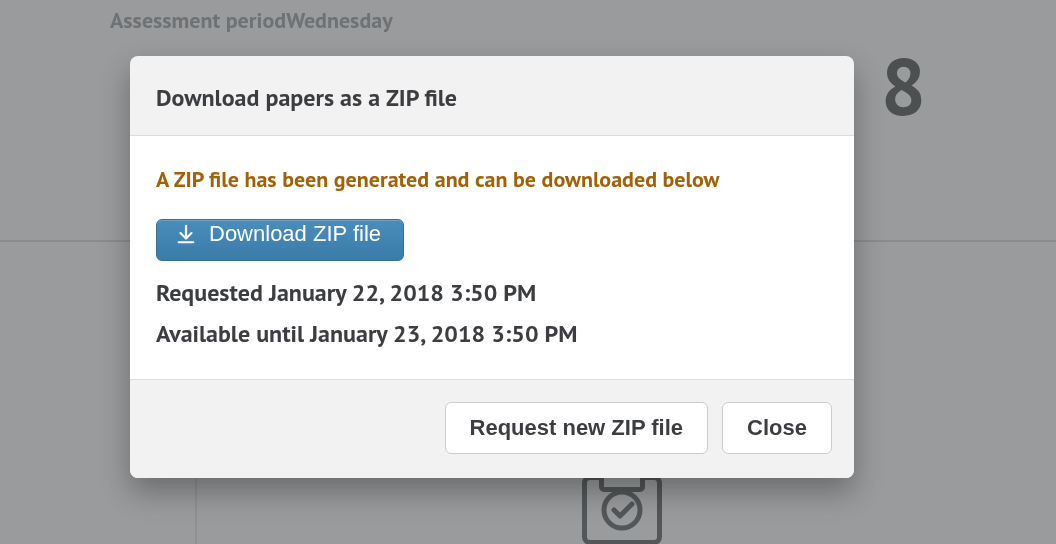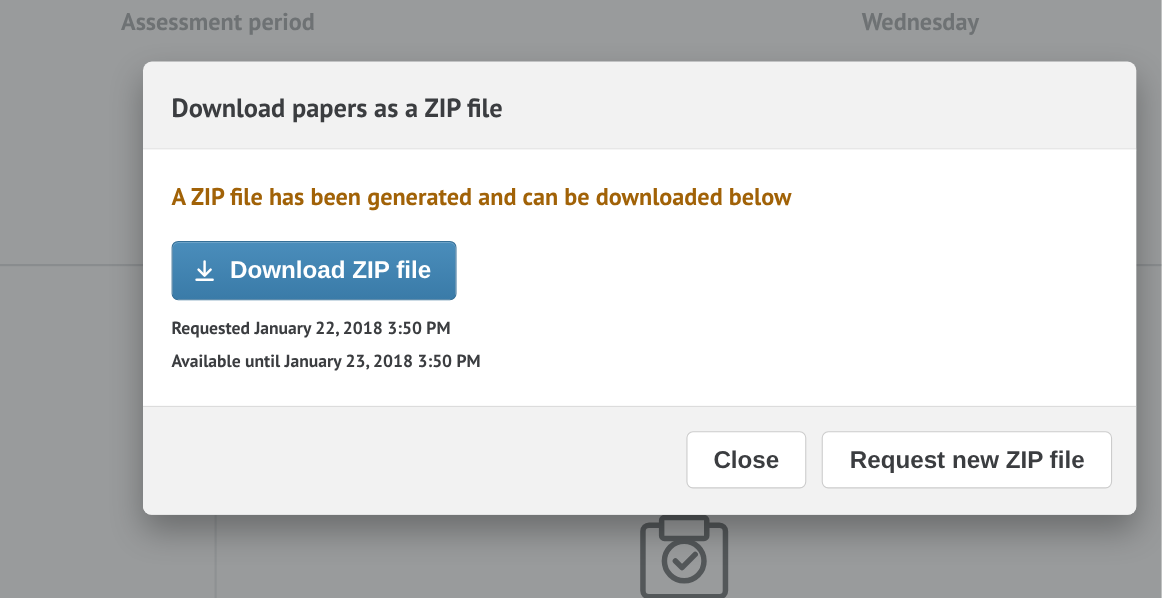--- a/index.html
+++ b/index.html
@@ -6,21 +6,21 @@
   html, body { width: 1056px; height: 544px; overflow: hidden; }
   body { font-family: "PT Sans", "Segoe UI", -apple-system, BlinkMacSystemFont, Arial, sans-serif; background: #fff; }
 
   .page-bg {
     position: absolute; inset: 0;
     background: #fff;
     pointer-events: none;
   }
   .page-bg .top-labels {
     position: absolute; top: 6px; left: 0; right: 0;
-    display: flex; justify-content: space-between;
+    display: flex; 
     padding: 0 110px 0 110px;
     color: #9a9da0;
     font-size: 22px;
     font-weight: 700;
   }
   .page-bg .label-left { }
   .page-bg .label-right { margin-right: 56px; }
   .page-bg .big-num {
     position: absolute; top: 34px; right: 130px;
     color: #4b4c4e;
@@ -51,21 +51,21 @@
     background: #fff;
   }
 
   .overlay {
     position: absolute; inset: 0;
     background: rgba(80,82,84,0.58);
   }
 
   .modal {
     position: absolute;
-    left: 130px; top: 56px; width: 903px;
+    left: 130px; top: 56px; width: 724px;
     background: #f2f2f2;
     border-radius: 8px;
     box-shadow: 0 14px 30px rgba(0,0,0,0.3);
     overflow: hidden;
   }
   .modal-header {
     padding: 26px 26px 22px 26px;
     border-bottom: 1px solid #dcdcdc;
   }
   .modal-title {
@@ -87,29 +87,29 @@
   .download-btn {
     display: inline-flex;
     align-items: center;
     gap: 12px;
     background: #3b7ead;
     background: linear-gradient(#4a8dbb, #3a7ba8);
     color: #fff;
     border: 1px solid #356f97;
     border-radius: 6px;
     font-size: 22px;
-    font-weight: 700;
-    padding: 13px 22px 13px 18px;
+    font-weight: 400;
+    padding: 1px 22px 13px 18px;
     box-shadow: inset 0 1px 0 rgba(255,255,255,0.2);
     cursor: pointer;
   }
   .download-btn svg { display: block; }
   .meta-line {
     margin-top: 16px;
-    font-size: 16px;
+    font-size: 24px;
     font-weight: 700;
     color: #3b3d40;
   }
   .meta-line + .meta-line { margin-top: 10px; }
 
   .modal-footer {
     display: flex;
     justify-content: flex-end;
     gap: 14px;
     padding: 22px 22px 24px 22px;
@@ -163,16 +163,16 @@
           <path d="M4 21 h16"></path>
         </svg>
       </span>
       <span>Download ZIP file</span>
     </button>
 
     <div class="meta-line">Requested January 22, 2018 3:50 PM</div>
     <div class="meta-line">Available until January 23, 2018 3:50 PM</div>
   </div>
   <div class="modal-footer">
+    <button class="btn-secondary">Request new ZIP file</button>
     <button class="btn-secondary">Close</button>
-    <button class="btn-secondary">Request new ZIP file</button>
   </div>
 </div>
 
 </body></html>

